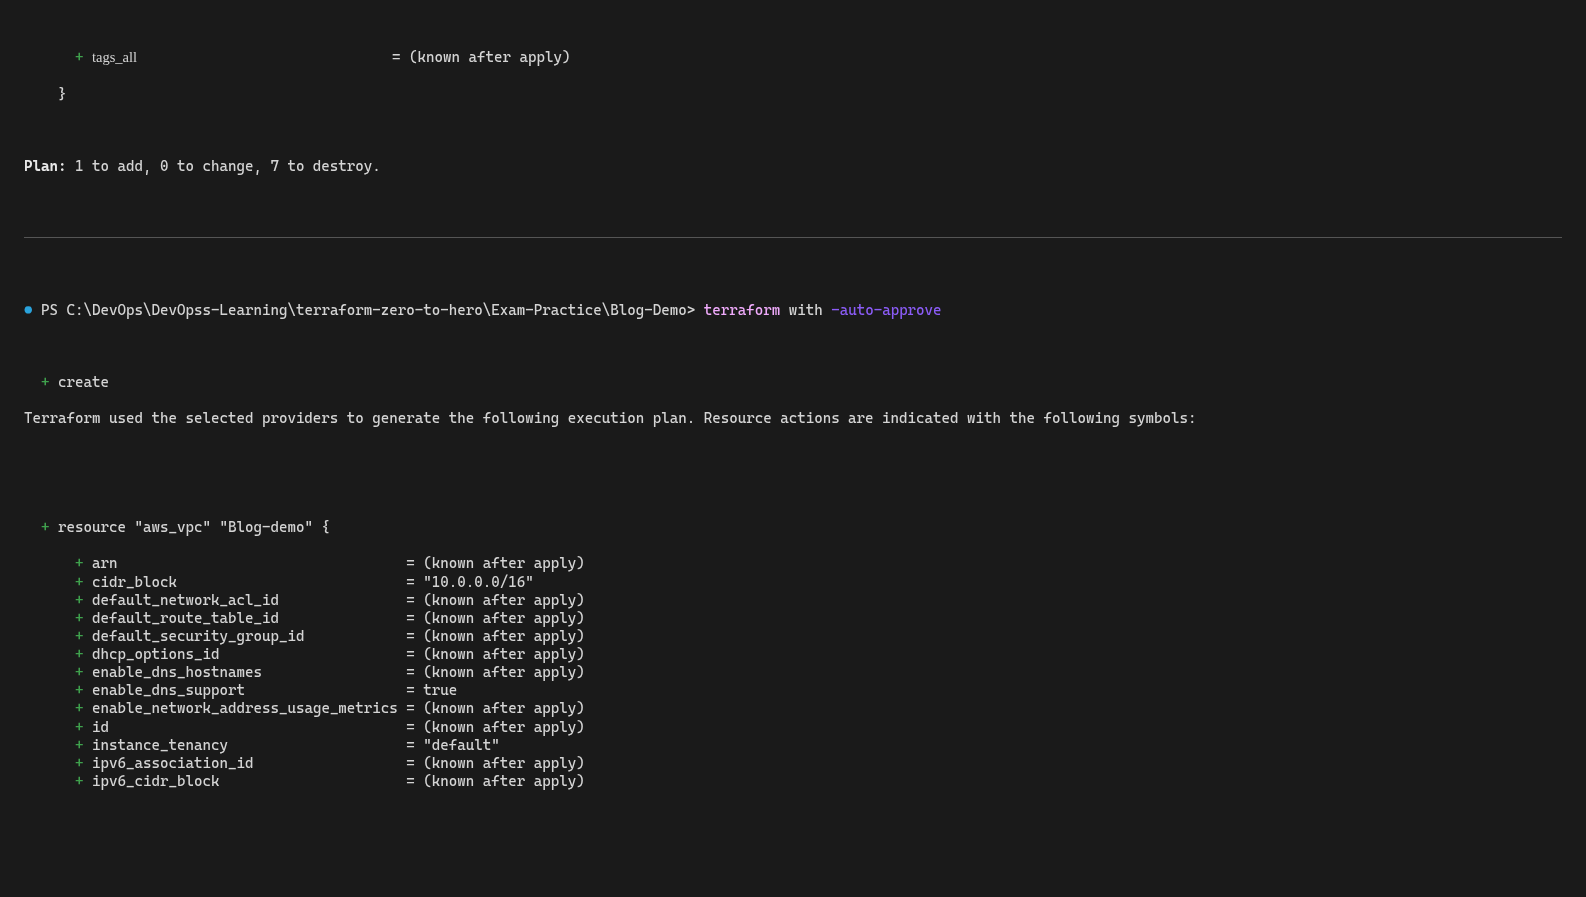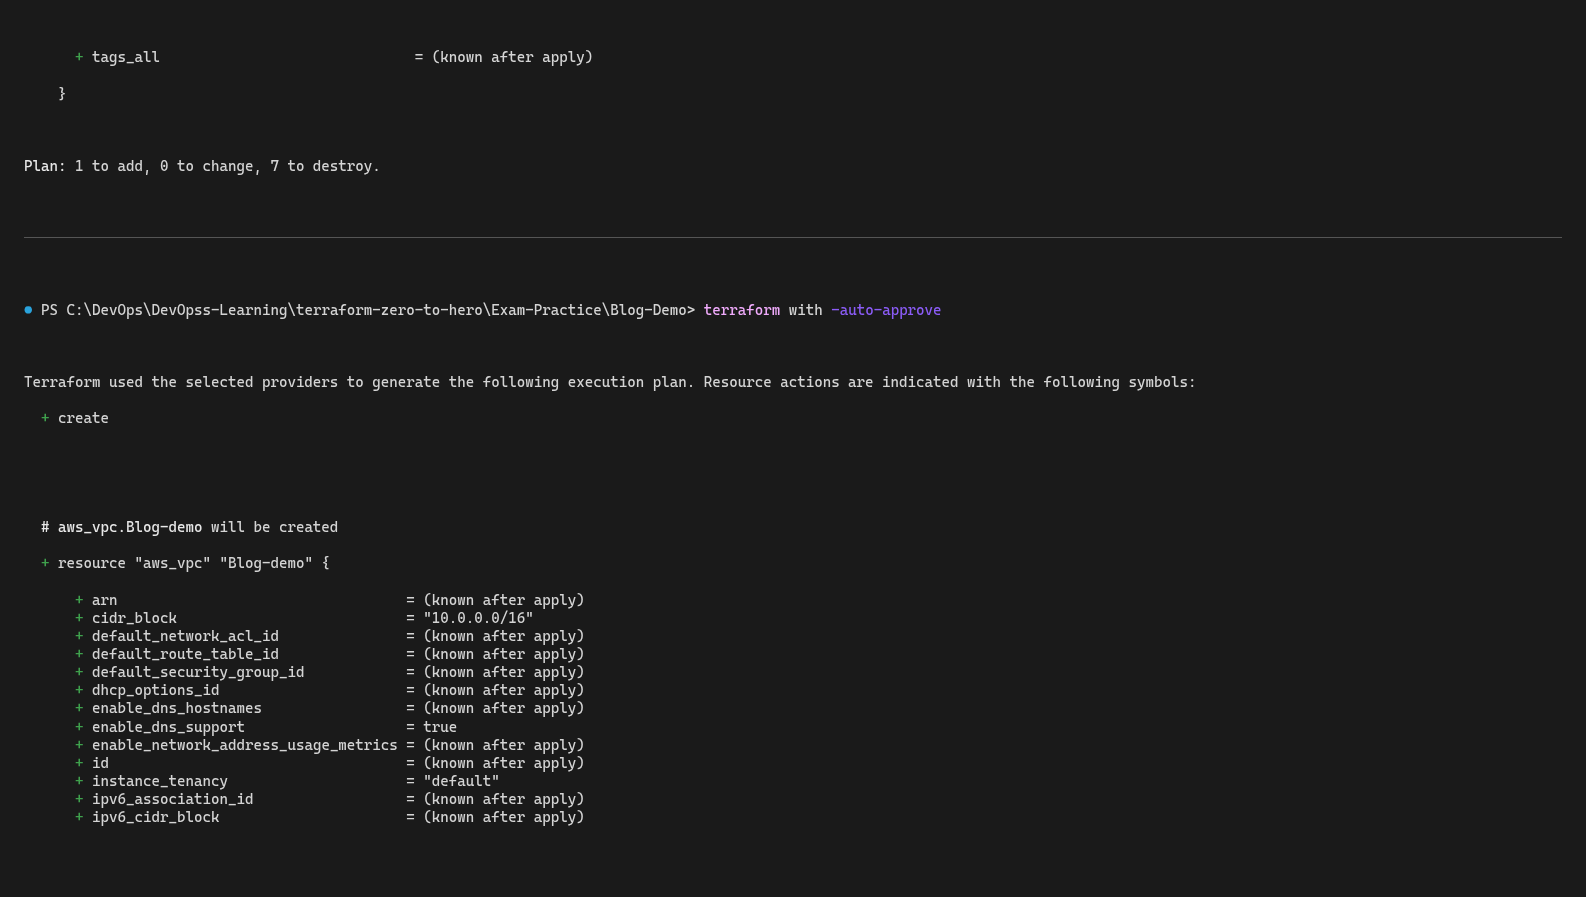--- a/index.html
+++ b/index.html
@@ -22,45 +22,44 @@
   .line {
     display: block;
     padding: 0 24px;
   }
   .hr {
     border: none;
     border-top: 1px solid #555;
     margin: 26px 24px;
   }
   .plus { color: #3fa14d; }
-  .bold { font-weight: 400; color: #e8e8e8; }
+  .bold { font-weight: 700; color: #e8e8e8; }
   .yellow { color: #f0abfc; }
   .gray { color: #8b5cf6; }
   .bullet-cyan { color: #2aa3dc; }
-  .attr-name { display: inline-block; }
+  .attr-name { display: inline-block; font-family: Liberation Serif, serif; }
 </style>
 </head>
 <body>
 
 <div class="terminal">
 
 <span class="line">      <span class="plus">+</span> <span class="attr-name">tags_all</span><span id="pad-top">                             </span> = <span>(known after apply)</span></span>
 <span class="line">    <span>}</span></span>
 <span class="line"> </span>
 <span class="line"><span class="bold">Plan:</span><span> 1 to add, 0 to change, 7 to destroy.</span></span>
 
 <hr class="hr">
 
 <span class="line"><span class="bullet-cyan">●</span> <span>PS</span><span> C:\DevOps\DevOpss-Learning\terraform-zero-to-hero\Exam-Practice\Blog-Demo&gt; </span><span class="yellow">terraform</span><span> with </span><span class="gray">-auto-approve</span></span>
 <span class="line"> </span>
+<span class="line">  <span class="plus">+</span> <span>create</span></span>
 <span class="line">Terraform used the selected providers to generate the following execution plan. Resource actions are indicated with the following symbols:</span>
-<span class="line">  <span class="plus">+</span> <span>create</span></span>
 <span class="line"> </span>
 <span class="line"> </span>
-<span class="line"><span class="bold">  # </span><span class="bold">aws_vpc.Blog-demo</span><span> will be created</span></span>
 <span class="line">  <span class="plus">+</span><span> resource "aws_vpc" "Blog-demo" {</span></span>
 <div id="attrs-container"><span class="line">      <span class="plus">+</span> <span>arn                                  </span>= <span>(known after apply)</span></span><span class="line">      <span class="plus">+</span> <span>cidr_block                           </span>= <span>"10.0.0.0/16"</span></span><span class="line">      <span class="plus">+</span> <span>default_network_acl_id               </span>= <span>(known after apply)</span></span><span class="line">      <span class="plus">+</span> <span>default_route_table_id               </span>= <span>(known after apply)</span></span><span class="line">      <span class="plus">+</span> <span>default_security_group_id            </span>= <span>(known after apply)</span></span><span class="line">      <span class="plus">+</span> <span>dhcp_options_id                      </span>= <span>(known after apply)</span></span><span class="line">      <span class="plus">+</span> <span>enable_dns_hostnames                 </span>= <span>(known after apply)</span></span><span class="line">      <span class="plus">+</span> <span>enable_dns_support                   </span>= <span>true</span></span><span class="line">      <span class="plus">+</span> <span>enable_network_address_usage_metrics </span>= <span>(known after apply)</span></span><span class="line">      <span class="plus">+</span> <span>id                                   </span>= <span>(known after apply)</span></span><span class="line">      <span class="plus">+</span> <span>instance_tenancy                     </span>= <span>"default"</span></span><span class="line">      <span class="plus">+</span> <span>ipv6_association_id                  </span>= <span>(known after apply)</span></span><span class="line">      <span class="plus">+</span> <span>ipv6_cidr_block                      </span>= <span>(known after apply)</span></span></div>
 
 
 
 
 
 
 
 

